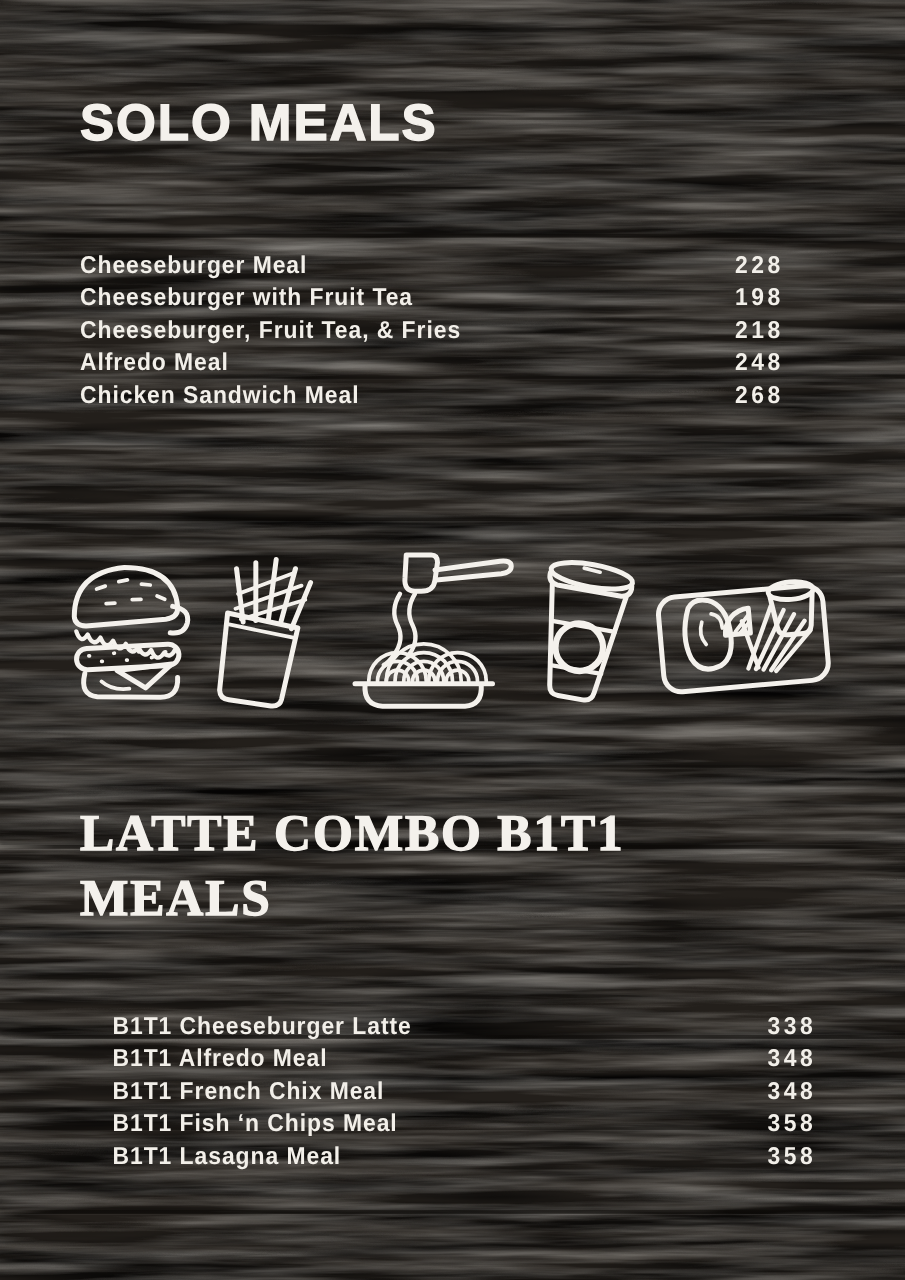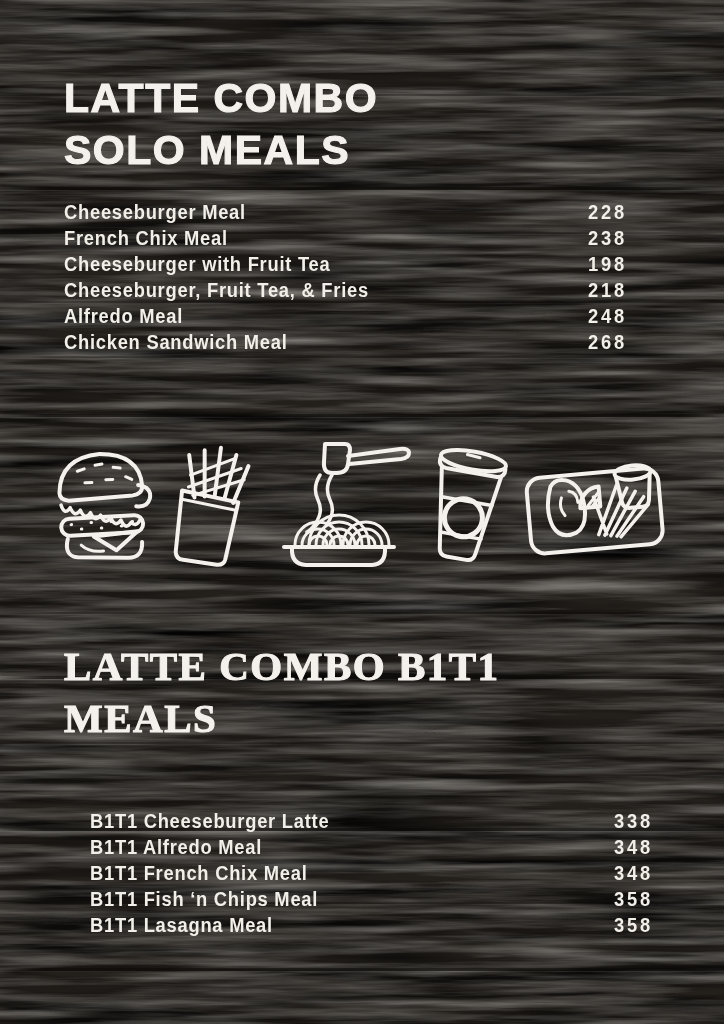--- a/index.html
+++ b/index.html
@@ -78,31 +78,26 @@
   <div class="seam" style="top:414px"></div>
   <div class="seam soft" style="top:523px"></div>
   <div class="seam soft" style="top:612px"></div>
   <div class="seam" style="top:676px"></div>
   <div class="seam soft" style="top:742px"></div>
   <div class="seam" style="top:828px"></div>
   <div class="seam soft" style="top:902px"></div>
   <div class="seam" style="top:968px"></div>
 
   <h1 class="menu-title title-solo">
-    <span>LATTE COMBO</span>
     <span>SOLO MEALS</span>
   </h1>
   <div class="menu-list list-solo">
       <div class="menu-row">
     <span class="item-name">Cheeseburger Meal</span>
     <span class="item-price">228</span>
-  </div>
-      <div class="menu-row">
-    <span class="item-name">French Chix Meal</span>
-    <span class="item-price">238</span>
   </div>
       <div class="menu-row">
     <span class="item-name">Cheeseburger with Fruit Tea</span>
     <span class="item-price">198</span>
   </div>
       <div class="menu-row">
     <span class="item-name">Cheeseburger, Fruit Tea, &amp; Fries</span>
     <span class="item-price">218</span>
   </div>
       <div class="menu-row">

